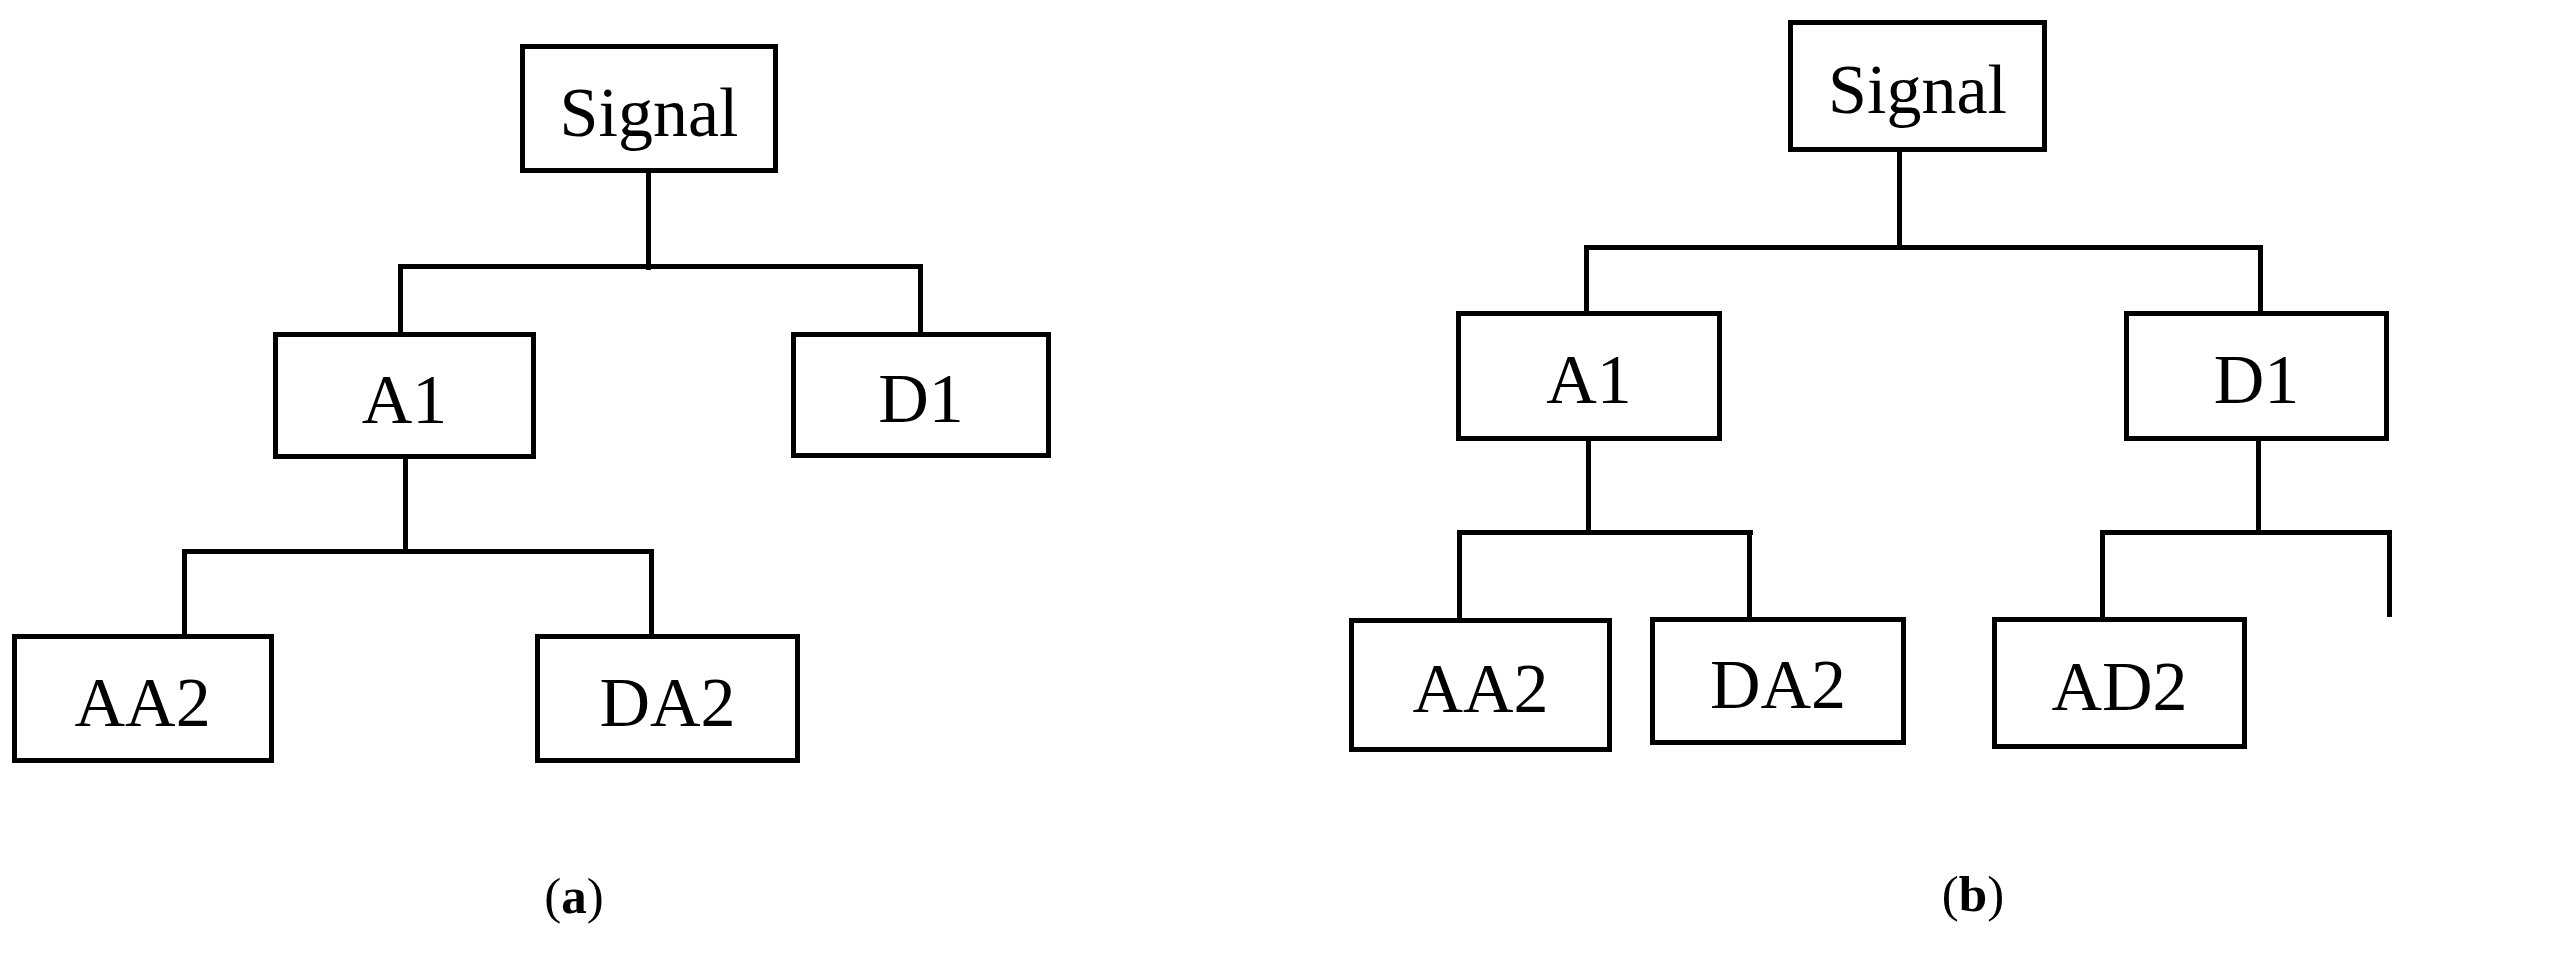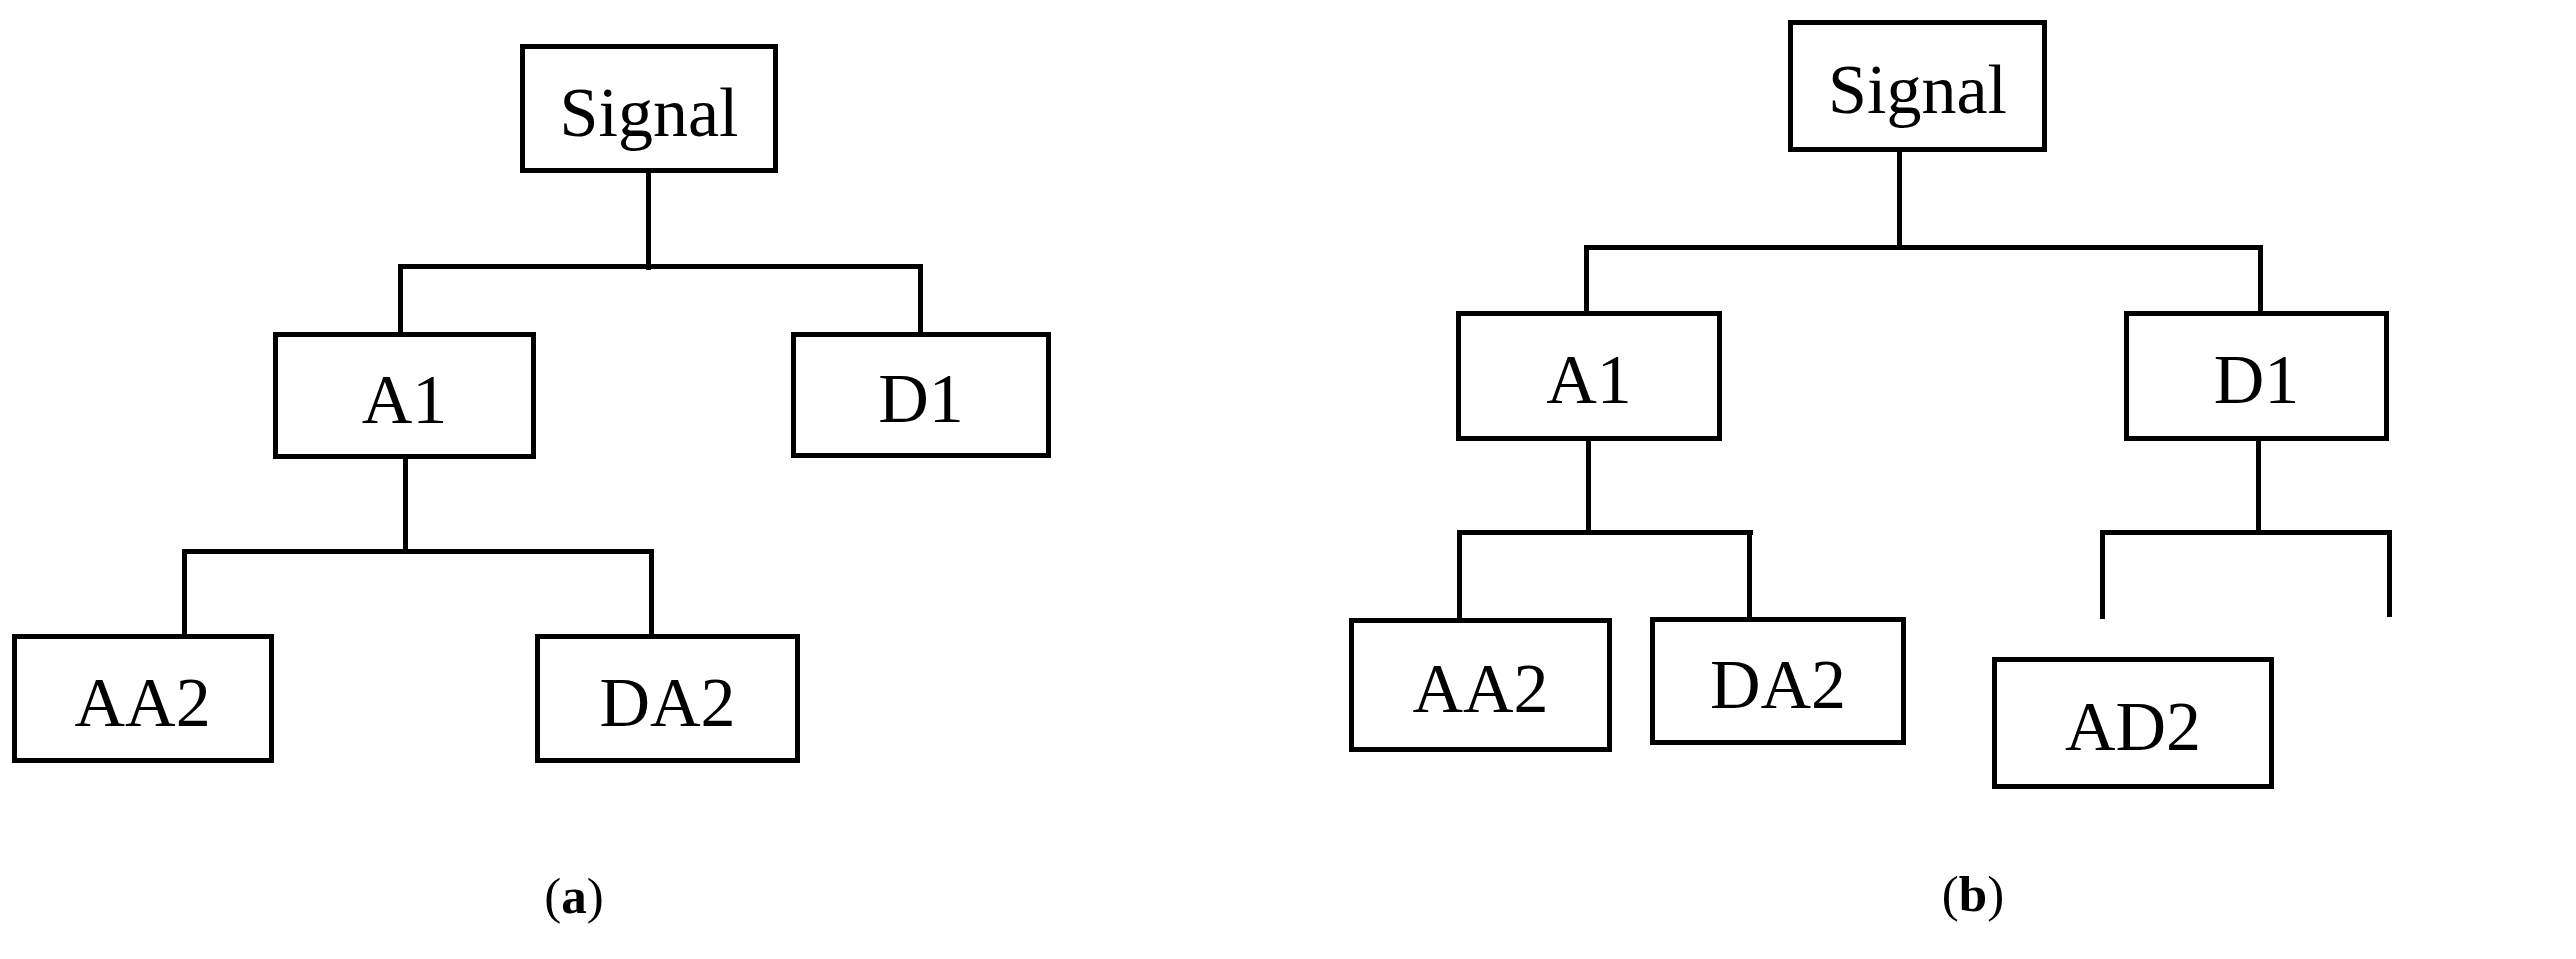--- a/index.html
+++ b/index.html
@@ -105,21 +105,21 @@
       </div>
       <div class="node" style="left: 2124px; top: 311px; width: 265px; height: 130px; border-color: rgb(0, 0, 0);">
         <span>D1</span>
       </div>
       <div class="node" style="left: 1349px; top: 618px; width: 263px; height: 134px; border-color: rgb(0, 0, 0);">
         <span>AA2</span>
       </div>
       <div class="node" style="left: 1650px; top: 617px; width: 256px; height: 128px; border-color: rgb(0, 0, 0);">
         <span>DA2</span>
       </div>
-      <div class="node" style="left: 1992px; top: 617px; width: 282px; height: 132px; border-color: rgb(0, 0, 0); margin-top: 40px;">
+      <div class="node" style="left: 1992px; top: 617px; width: 255px; height: 132px; border-color: rgb(0, 0, 0);">
         <span>AD2</span>
       </div>
     </div>
 
   <div class="caption caption-a"><span>(</span><span class="letter">a</span><span>)</span></div>
 
   <div class="caption caption-b"><span>(</span><span class="letter">b</span><span>)</span></div>
 
 </div>
 

